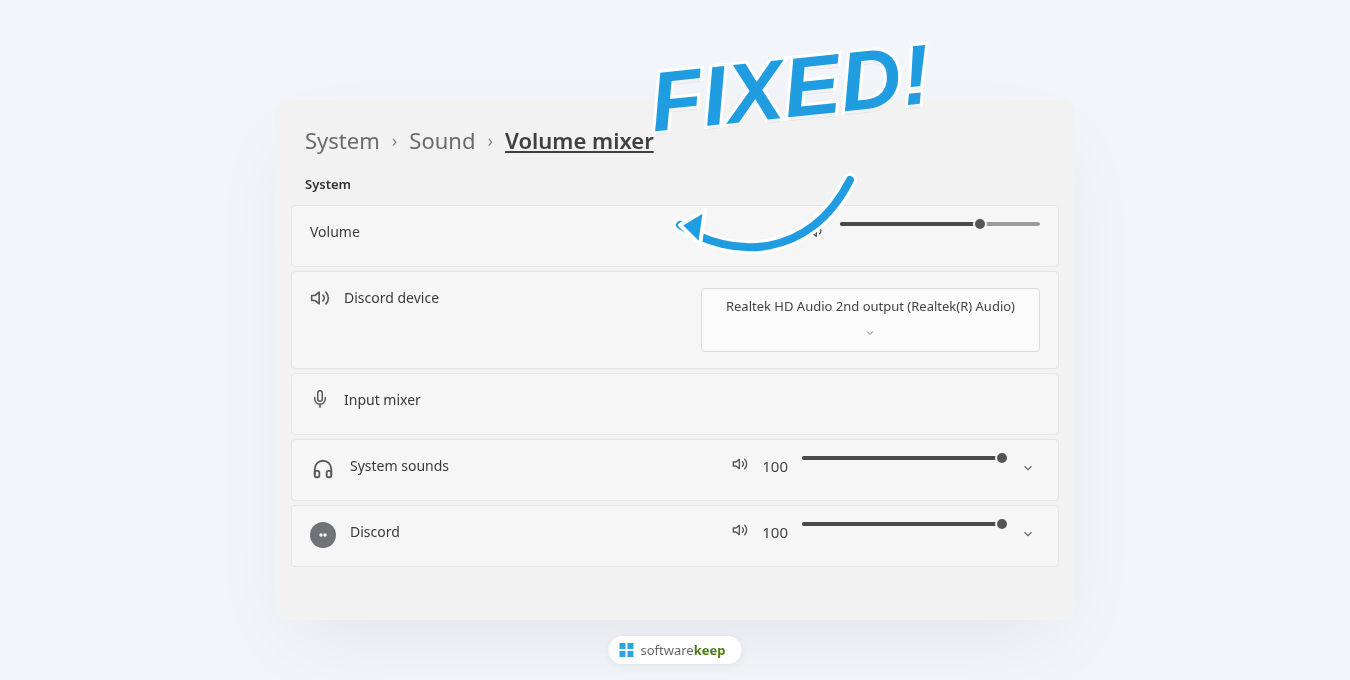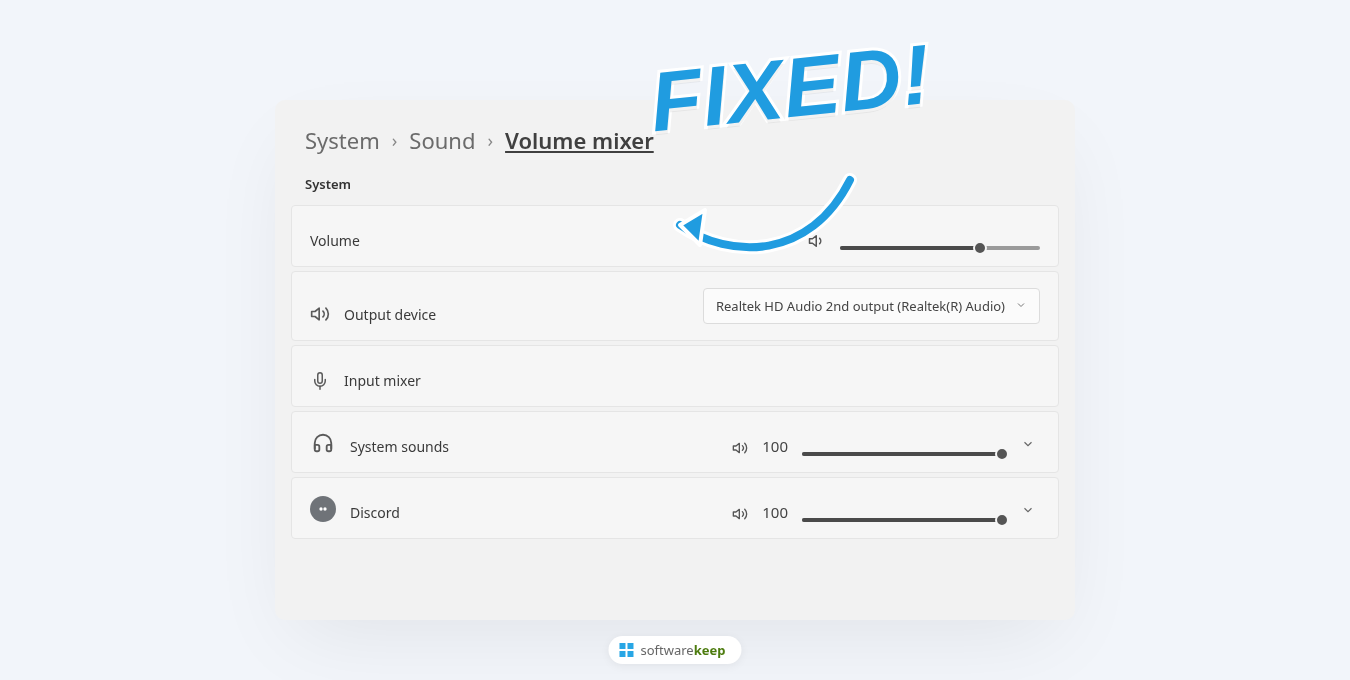--- a/index.html
+++ b/index.html
@@ -45,21 +45,21 @@
     color: #333;
     padding: 10px 30px 8px 30px;
   }
 
   .card {
     margin: 4px 16px;
     background: #f6f6f6;
     border: 1px solid #e5e5e5;
     border-radius: 4px;
     display: flex;
-    align-items: flex-end;
+    align-items: flex-start;
     padding: 16px 18px;
     gap: 14px;
     min-height: 62px;
   }
 
   .card .icon {
     width: 20px;
     color: #5a5a5a;
     display:flex; align-items:center; justify-content:center;
   }
@@ -70,24 +70,25 @@
   }
   .card .spacer { flex: 1; }
 
   .select {
     display: flex;
     align-items: center;
     gap: 10px;
     background: #fbfbfb;
     border: 1px solid #dcdcdc;
     border-radius: 4px;
-    padding: 8px 12px;
+    padding: 8px 24px;
     font-size: 13px;
     color: #444;
     cursor: pointer;
+    flex-direction: column;
   }
   .select .chev { color:#777; }
 
   
   .slider-wrap {
     display: flex;
     align-items: center;
     gap: 12px;
     width: 320px;
   }
@@ -220,21 +221,21 @@
   </div>
 
   <div class="card">
     <span class="icon">
       <svg width="20" height="20" viewBox="0 0 24 24" fill="none" stroke="currentColor" stroke-width="2" stroke-linecap="round" stroke-linejoin="round">
           <polygon points="11 5 6 9 2 9 2 15 6 15 11 19 11 5"></polygon>
           <path d="M15.54 8.46a5 5 0 0 1 0 7.07"></path>
           <path d="M19.07 4.93a10 10 0 0 1 0 14.14"></path>
         </svg>
     </span>
-    <span class="label">Output device</span>
+    <span class="label">Discord device</span>
     <span class="spacer"></span>
     <div class="select">
       <span>Realtek HD Audio 2nd output (Realtek(R) Audio)</span>
       <span class="chev">
         <svg width="12" height="12" viewBox="0 0 24 24" fill="none" stroke="currentColor" stroke-width="2">
             <polyline points="6 9 12 15 18 9"></polyline>
           </svg>
       </span>
     </div>
   </div>

